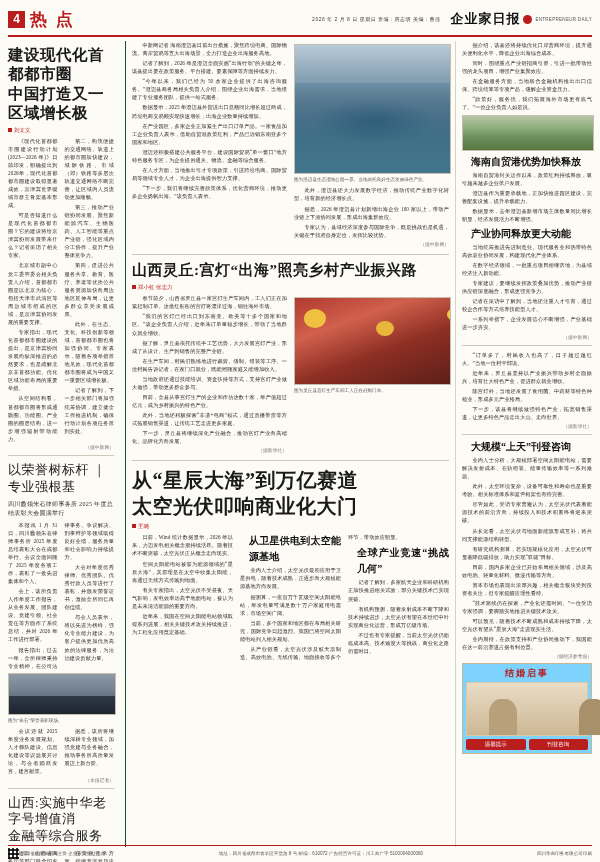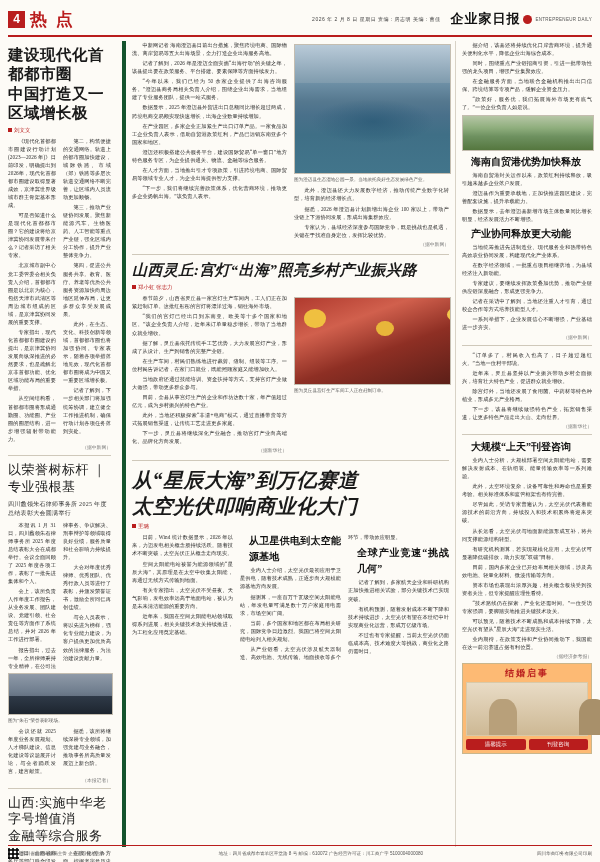--- a/index.html
+++ b/index.html
@@ -51,38 +51,38 @@
   }
   .paper-logo .en{font-size:4.5px;color:#555;letter-spacing:.3px;font-family:"Liberation Sans",sans-serif;}
 
   
   .grid{
     display:flex;
     margin-top:4px;
     height:806px;
   }
   .col{box-sizing:border-box;}
-  .col-1{width:118px;padding-right:11px;border-right:4px solid #14532d;}
+  .col-1{width:118px;padding-right:11px;border-right:1px solid #14532d;}
   .col-2{width:330px;padding:0 6px;border-right:1px solid #d8d2c6;}
   .col-3{width:136px;padding-left:6px;}
 
   
   h1.hl-main{
     font-size:15.5px;line-height:1.25;margin:4px 0 4px 0;font-weight:bold;
     letter-spacing:.5px;
   }
   h1.hl-lead{
     font-size:20px;line-height:1.3;margin:2px 0 6px 0;font-weight:bold;text-align:center;
     letter-spacing:1px;
   }
   h2.hl{
     font-size:13px;line-height:1.3;margin:6px 0 4px 0;font-weight:normal;letter-spacing:.5px;
   }
   h2.hl-c{
-    font-size:15px;line-height:1.3;margin:6px 0 4px 0;font-weight:bold;letter-spacing:.5px;font-style:italic;
+    font-size:15px;line-height:1.3;margin:6px 0 4px 0;font-weight:bold;letter-spacing:.5px;
   }
   .subhead{
     font-size:6px;color:#333;margin:2px 0 3px 0;letter-spacing:.3px;
   }
   .byline{
     font-size:5.5px;color:#b91d1d;margin:2px 0 3px 0;
     font-family:"Liberation Sans",sans-serif;
   }
   .byline .sq{display:inline-block;width:4px;height:4px;background:#b91d1d;margin-right:2px;}
   .rule{height:1px;background:#cfc8ba;margin:5px 0;}
@@ -133,21 +133,21 @@
   .ph-meet{
     background:linear-gradient(#8f9aa8 0%, #6f7d8d 45%, #3c4654 100%);
   }
   .ph-meet:after{
     content:"";position:absolute;left:0;bottom:0;width:100%;height:45%;
     background:linear-gradient(#2f3a48,#1d252f);
   }
 
   
   .ad{
-    border:1px solid #c9b68c;background:#fdba74;margin-top:4px;padding:3px;
+    border:1px solid #c9b68c;background:#7dd3fc;margin-top:4px;padding:3px;
   }
   .ad-title{
     text-align:center;font-size:9px;font-weight:bold;color:#b91d1d;letter-spacing:2px;margin-bottom:2px;
   }
   .ad-photo{height:52px;background:linear-gradient(#e9dcc6,#cdb894);border:1px solid #d9c9a8;position:relative;}
   .ad-photo:after{
     content:"";position:absolute;left:18%;bottom:0;width:24%;height:70%;background:#b8a07a;border-radius:40% 40% 0 0;
     box-shadow:90px 0 0 0 #a8906a;
   }
   .ad-btns{display:flex;gap:3px;margin-top:3px;}

